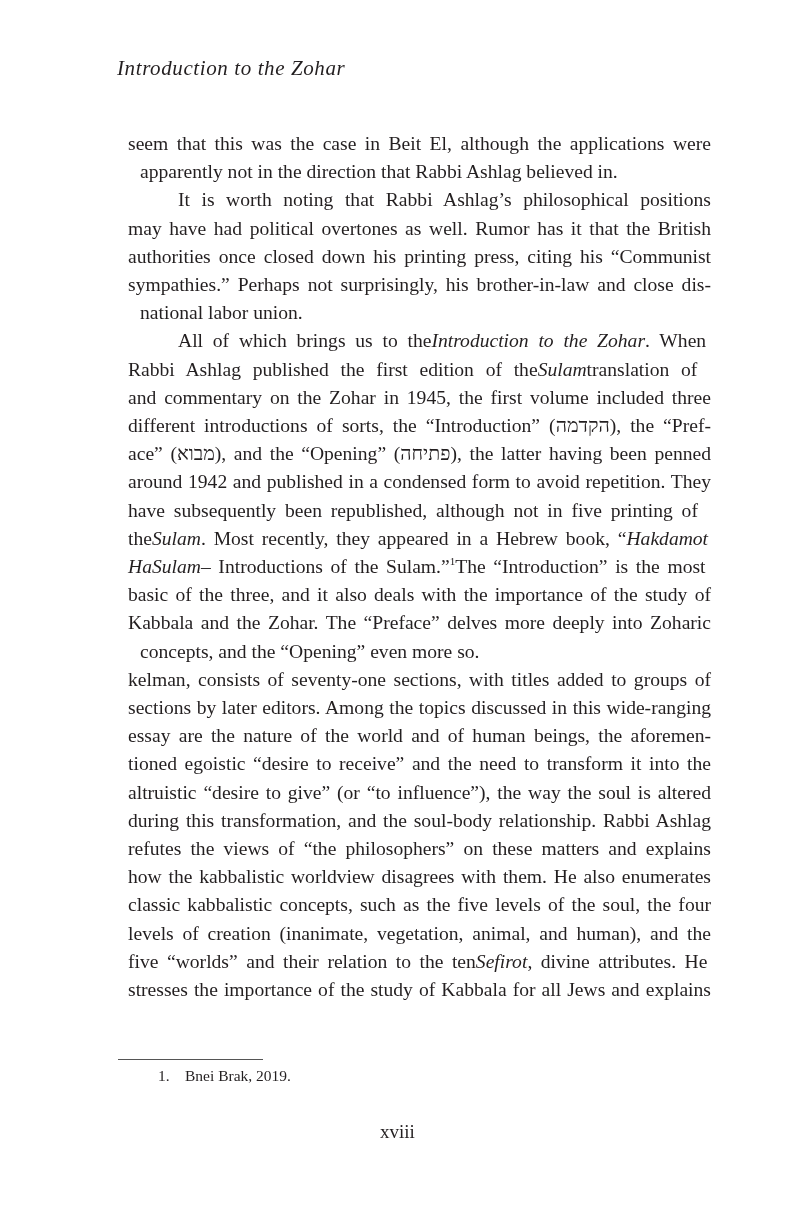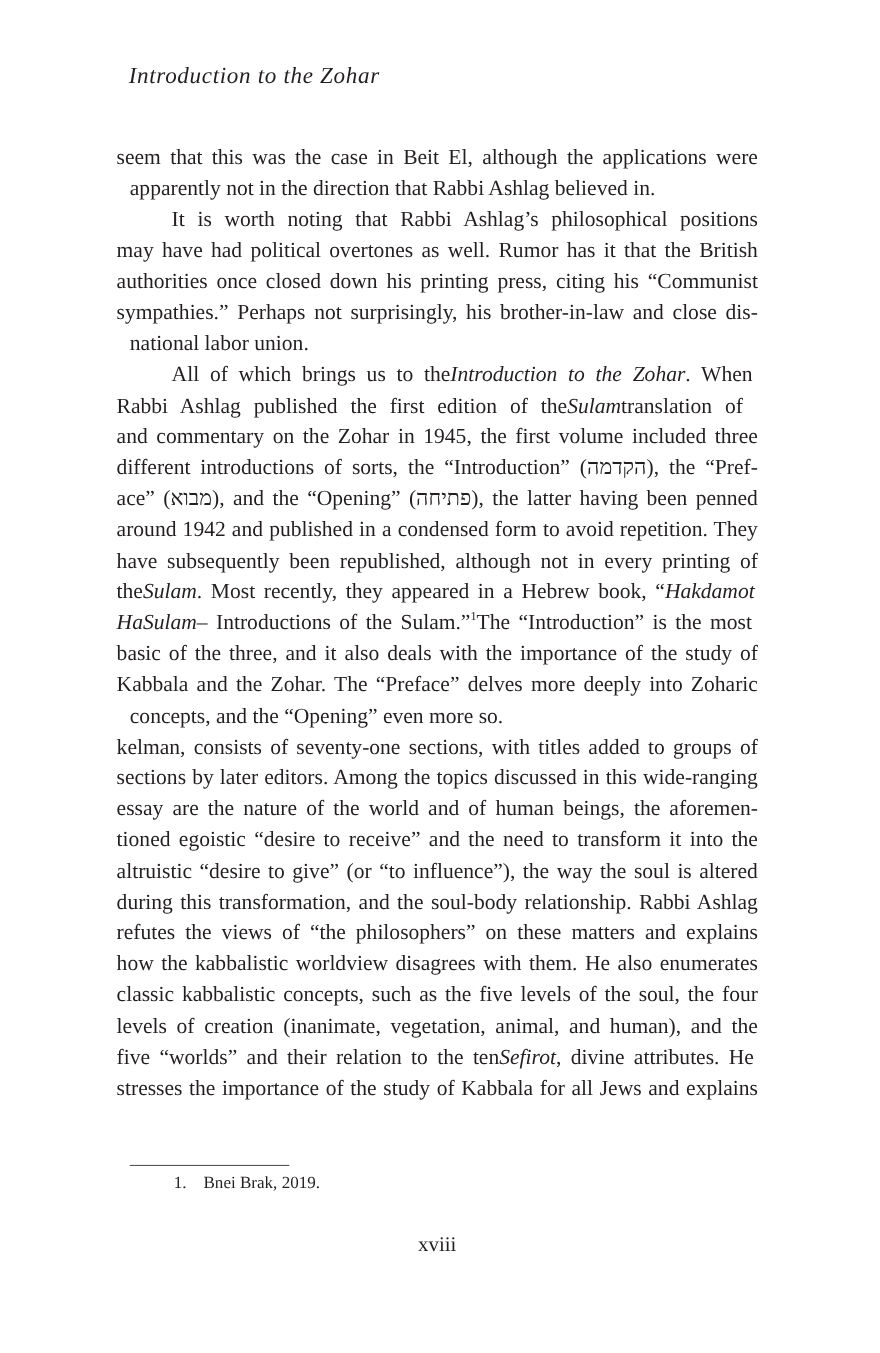--- a/index.html
+++ b/index.html
@@ -1,20 +1,20 @@
 <!DOCTYPE html>
 <html><head>
 <meta charset="utf-8">
 <style>
   html,body{margin:0;padding:0;background:#fff;}
   body{width:800px;height:1230px;position:relative;overflow:hidden;
        font-family:"Liberation Serif","DejaVu Serif",serif;color:#231f20;}
   .running-head{position:absolute;left:117px;top:56px;font-style:italic;
        font-size:21px;letter-spacing:0.6px;}
-  .body{position:absolute;left:106px;top:130px;width:583px;font-size:19.6px;
+  .body{position:absolute;left:128px;top:130px;width:583px;font-size:19.6px;
        line-height:28.2px;}
   .line{white-space:nowrap;display:flex;justify-content:space-between;}
   .line.last{justify-content:flex-start;margin-left:12px;}
   .line.last span{margin-right:5px;}
   .line.indent{padding-left:50px;}
   .line span{display:inline-block;}
   i{font-style:italic;}
   sup{font-size:11px;vertical-align:8px;line-height:0;}
   .fn-rule{position:absolute;left:118px;top:1059px;width:145px;height:1px;background:#555;}
   .footnote{position:absolute;left:118px;top:1067px;font-size:15.5px;margin-left:40px;}
@@ -63,21 +63,21 @@
   <div class="line">
       <span style="word-spacing: 4.13086px;">different introductions of sorts, the “Introduction” (הקדמה), the “Pref-</span>
     </div>
   <div class="line">
       <span style="word-spacing: 2.70625px;">ace” (מבוא), and the “Opening” (פתיחה), the latter having been penned</span>
     </div>
   <div class="line">
       <span style="word-spacing: 0.694602px;">around 1942 and published in a condensed form to avoid repetition. They</span>
     </div>
   <div class="line">
-      <span style="word-spacing: 3.95312px;">have subsequently been republished, although not in every printing of</span>
+      <span style="word-spacing: 3.95312px;">have subsequently been republished, although not in five printing of</span>
     </div>
   <div class="line">
       <span style="word-spacing: 2.92656px;"><span>the </span><i>Sulam</i><span>. Most recently, they appeared in a Hebrew book, “</span><i>Hakdamot</i></span>
     </div>
   <div class="line">
       <span style="word-spacing: 2.73281px;"><i>HaSulam</i><span> – Introductions of the Sulam.”</span><sup>1</sup><span> The “Introduction” is the most</span></span>
     </div>
   <div class="line">
       <span style="word-spacing: 2.34933px;">basic of the three, and it also deals with the importance of the study of</span>
     </div>

